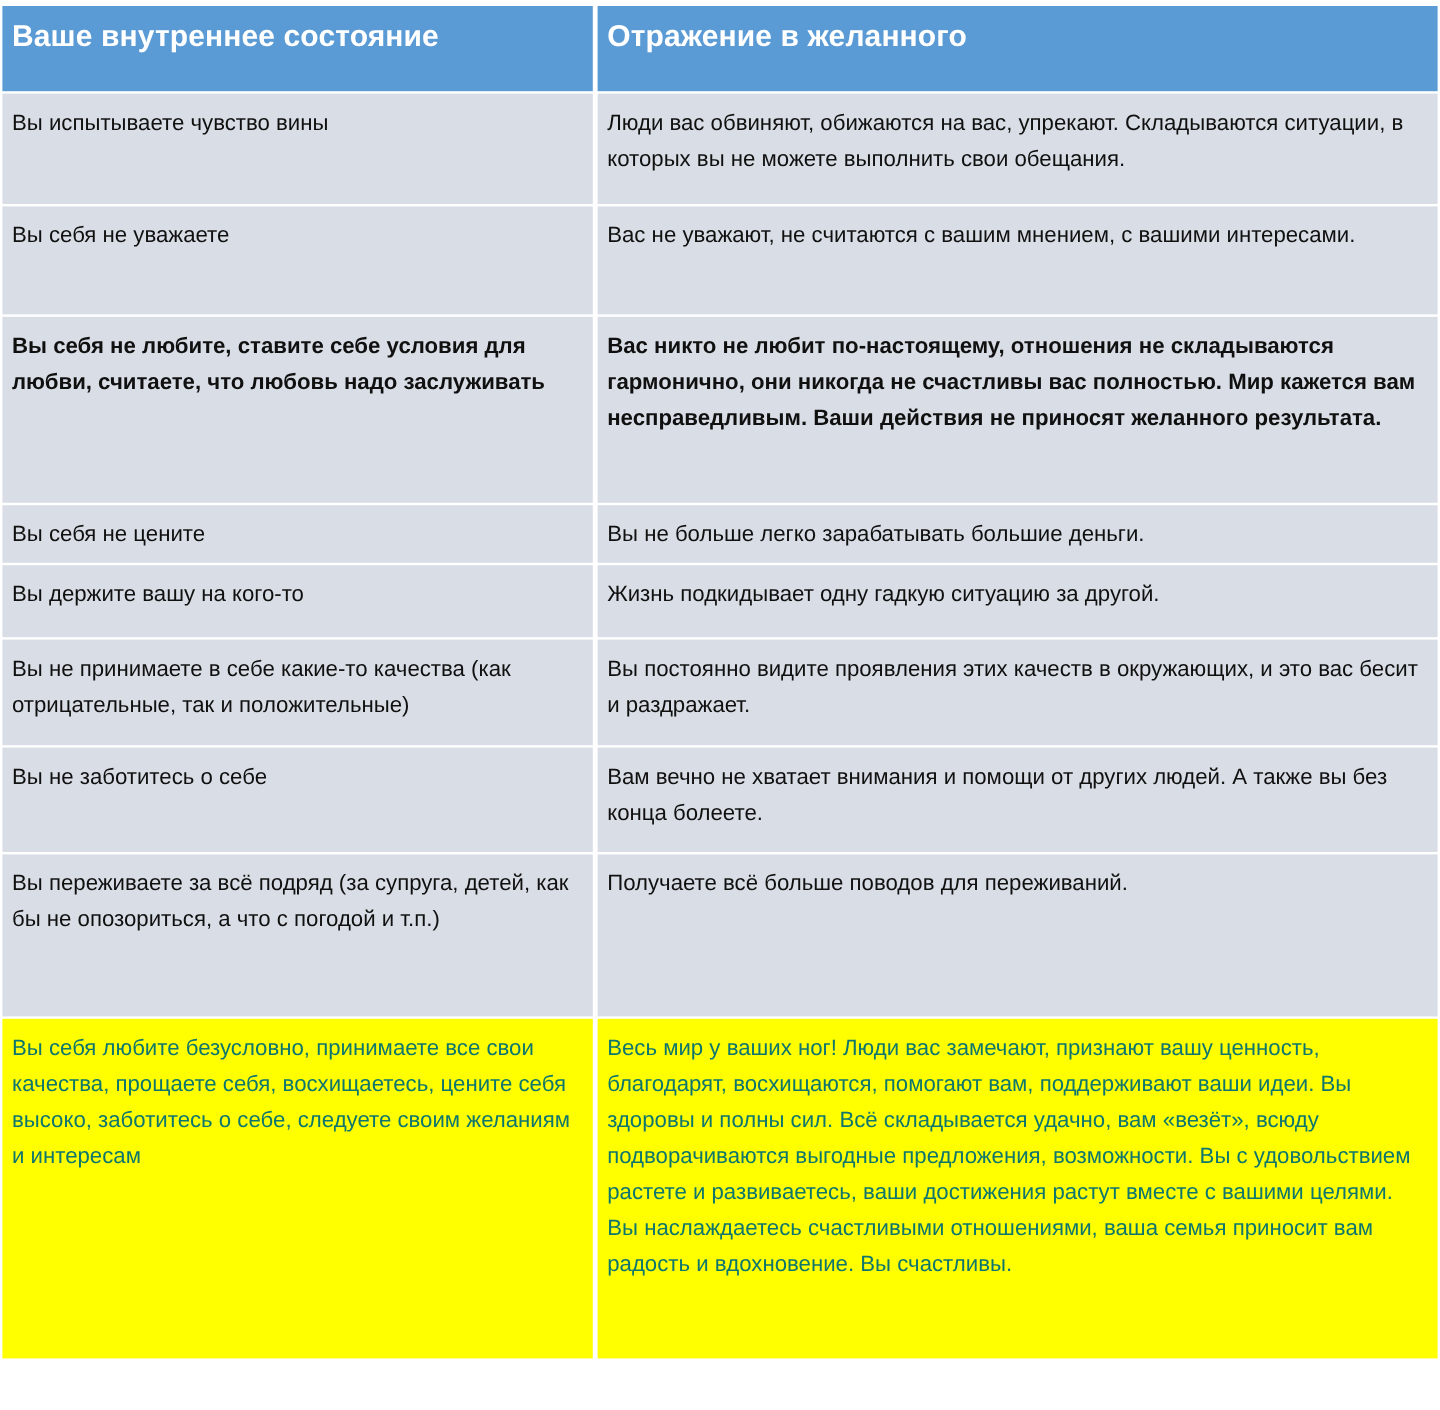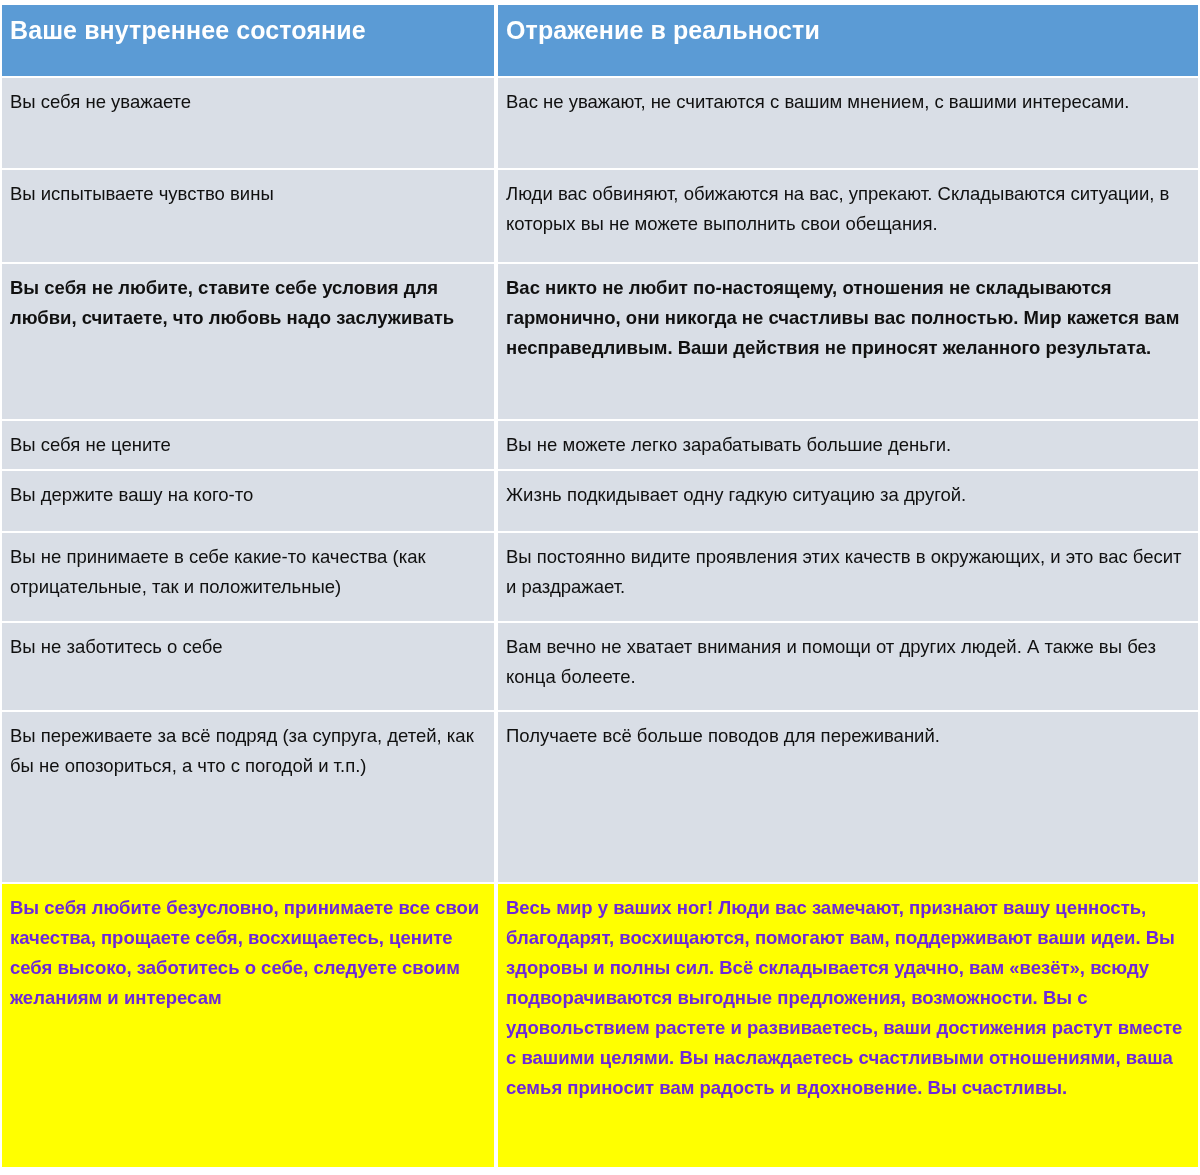--- a/index.html
+++ b/index.html
@@ -56,86 +56,85 @@
     font-size: 18.5px;
     line-height: 1.62;
     text-align: left;
     vertical-align: top;
     padding: 9px 8px 9px 8px;
     box-sizing: border-box;
   }
 
   tbody tr.highlight td {
     background: #ffff00;
-    color: #6d28d9;
-    font-weight: bold;
+    color: #0f766e;
   }
 
   
   tr[data-row="0"] td { height: 92px; }
   tr[data-row="1"] td { height: 90px; }
   tr[data-row="2"] td { height: 155px; font-weight: bold; }
   tr[data-row="3"] td { height: 46px; }
   tr[data-row="4"] td { height: 60px; }
   tr[data-row="5"] td { height: 87px; }
   tr[data-row="6"] td { height: 88px; }
-  tr[data-row="7"] td { height: 170px; margin-left: 20px; }
+  tr[data-row="7"] td { height: 135px; margin-left: 20px; }
   tr[data-row="8"] td { height: 283px; }
 
   .cell-text {
     display: block;
     white-space: pre-line;
   }
 </style>
 </head>
 <body>
 
 <div class="table-wrap">
   <table class="state-table">
     <colgroup>
       <col class="col-inner">
       <col class="col-outer">
     </colgroup>
     <thead>
       <tr>
         <th>Ваше внутреннее состояние</th>
-        <th>Отражение в реальности</th>
+        <th>Отражение в желанного</th>
       </tr>
     </thead>
     <tbody id="table-body">
+        <tr data-row="0">
+          <td>
+            <span class="cell-text">Вы испытываете чувство вины</span>
+          </td>
+          <td>
+            <span class="cell-text">Люди вас обвиняют, обижаются на вас, упрекают. Складываются ситуации, в которых вы не можете выполнить свои обещания.</span>
+          </td>
+        </tr>
         <tr data-row="1">
           <td>
             <span class="cell-text">Вы себя не уважаете</span>
           </td>
           <td>
             <span class="cell-text">Вас не уважают, не считаются с вашим мнением, с вашими интересами.</span>
-          </td>
-        </tr>
-        <tr data-row="0">
-          <td>
-            <span class="cell-text">Вы испытываете чувство вины</span>
-          </td>
-          <td>
-            <span class="cell-text">Люди вас обвиняют, обижаются на вас, упрекают. Складываются ситуации, в которых вы не можете выполнить свои обещания.</span>
           </td>
         </tr>
         <tr data-row="2">
           <td>
             <span class="cell-text">Вы себя не любите, ставите себе условия для любви, считаете, что любовь надо заслуживать</span>
           </td>
           <td>
             <span class="cell-text">Вас никто не любит по-настоящему, отношения не складываются гармонично, они никогда не счастливы вас полностью. Мир кажется вам несправедливым. Ваши действия не приносят желанного результата.</span>
           </td>
         </tr>
         <tr data-row="3">
           <td>
             <span class="cell-text">Вы себя не цените</span>
           </td>
           <td>
-            <span class="cell-text">Вы не можете легко зарабатывать большие деньги.</span>
+            <span class="cell-text">Вы не больше легко зарабатывать большие деньги.</span>
           </td>
         </tr>
         <tr data-row="4">
           <td>
             <span class="cell-text">Вы держите вашу на кого-то</span>
           </td>
           <td>
             <span class="cell-text">Жизнь подкидывает одну гадкую ситуацию за другой.</span>
           </td>
         </tr>

